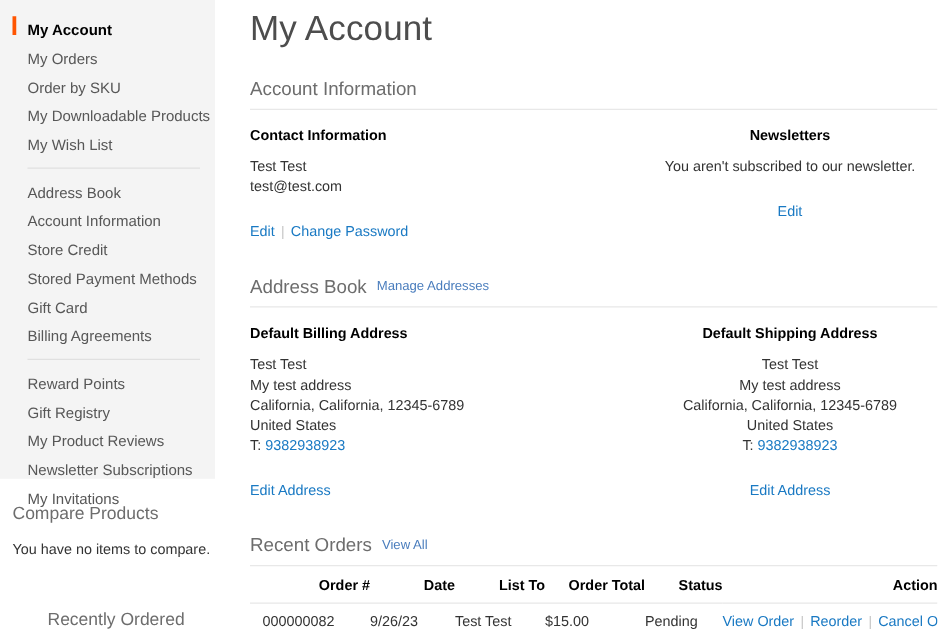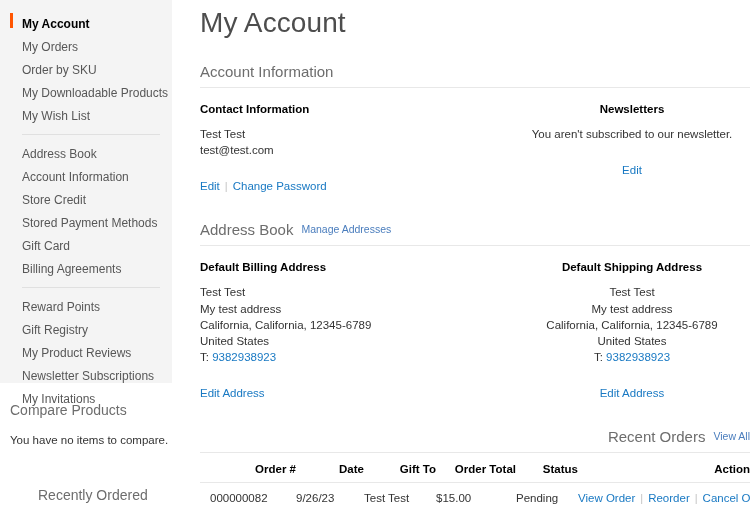--- a/index.html
+++ b/index.html
@@ -123,21 +123,21 @@
   }
   .block-title .title-link {
     font-size: 10.5px;
     color: #4a7dbd;
     margin-left: 8px;
     text-decoration: none;
     vertical-align: 2px;
   }
   #account-information-title { margin-top: 22px; }
   #address-book-title { margin-top: 26px; }
-  #recent-orders-title { margin-top: 26px; text-align: right; }
+  #recent-orders-title { margin-top: 26px; }
 
   .two-col {
     display: flex;
     margin-top: 14px;
   }
   .col-left { width: 314px; }
   .col-right { width: 236px; text-align: center; }
 
   .box-title {
     font-size: 11.5px;
@@ -306,21 +306,21 @@
 
     <h2 class="block-title" id="recent-orders-title">
       <span>Recent Orders</span><a class="title-link" href="#">View All</a>
     </h2>
 
     <table class="orders-table">
       <thead>
         <tr id="orders-head-row">
             <th class="c-order">Order #</th>
             <th class="c-date">Date</th>
-            <th class="c-ship">Gift To</th>
+            <th class="c-ship">List To</th>
             <th class="c-total">Order Total</th>
             <th class="c-status">Status</th>
             <th class="c-action">Action</th>
           </tr>
       </thead>
       <tbody id="orders-body">
           <tr>
             <td class="c-order">000000082</td>
             <td class="c-date">9/26/23</td>
             <td class="c-ship">Test Test</td>

